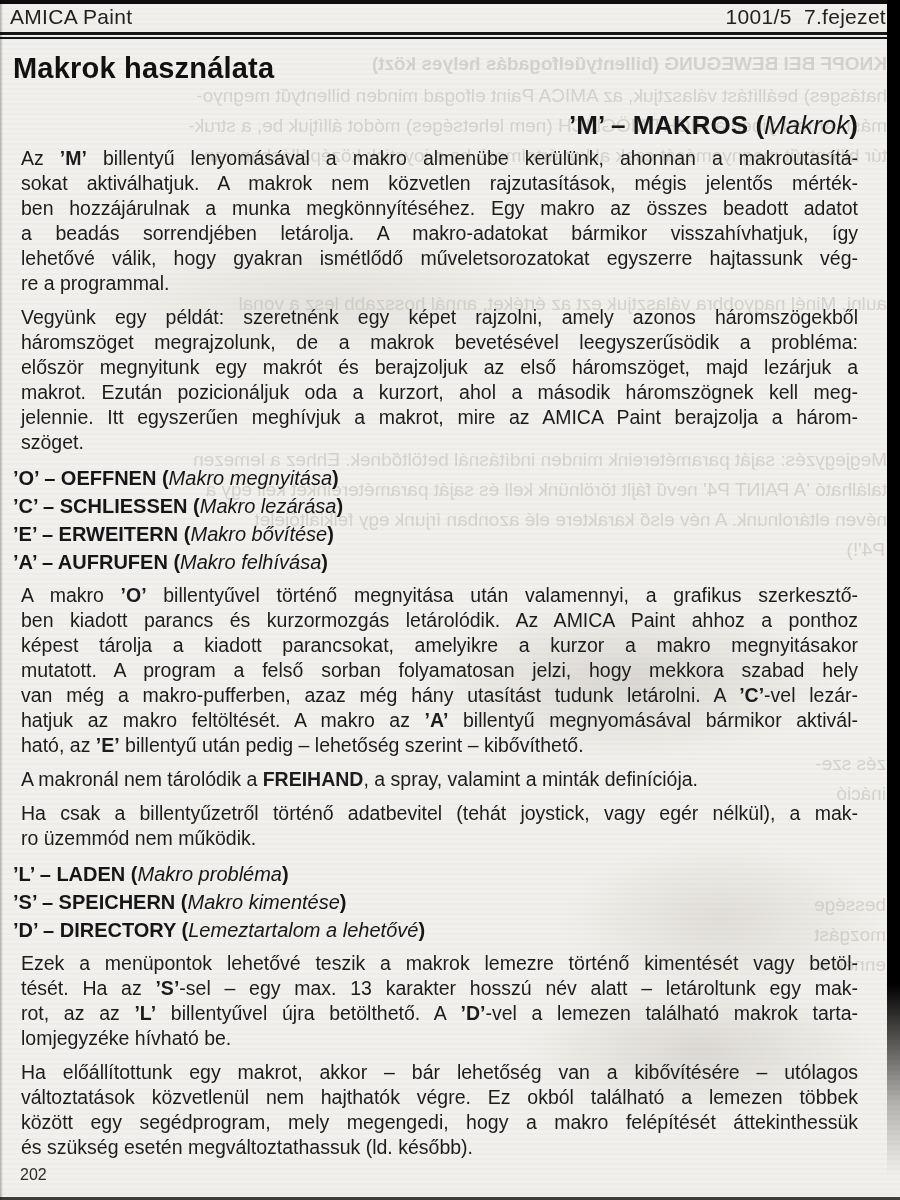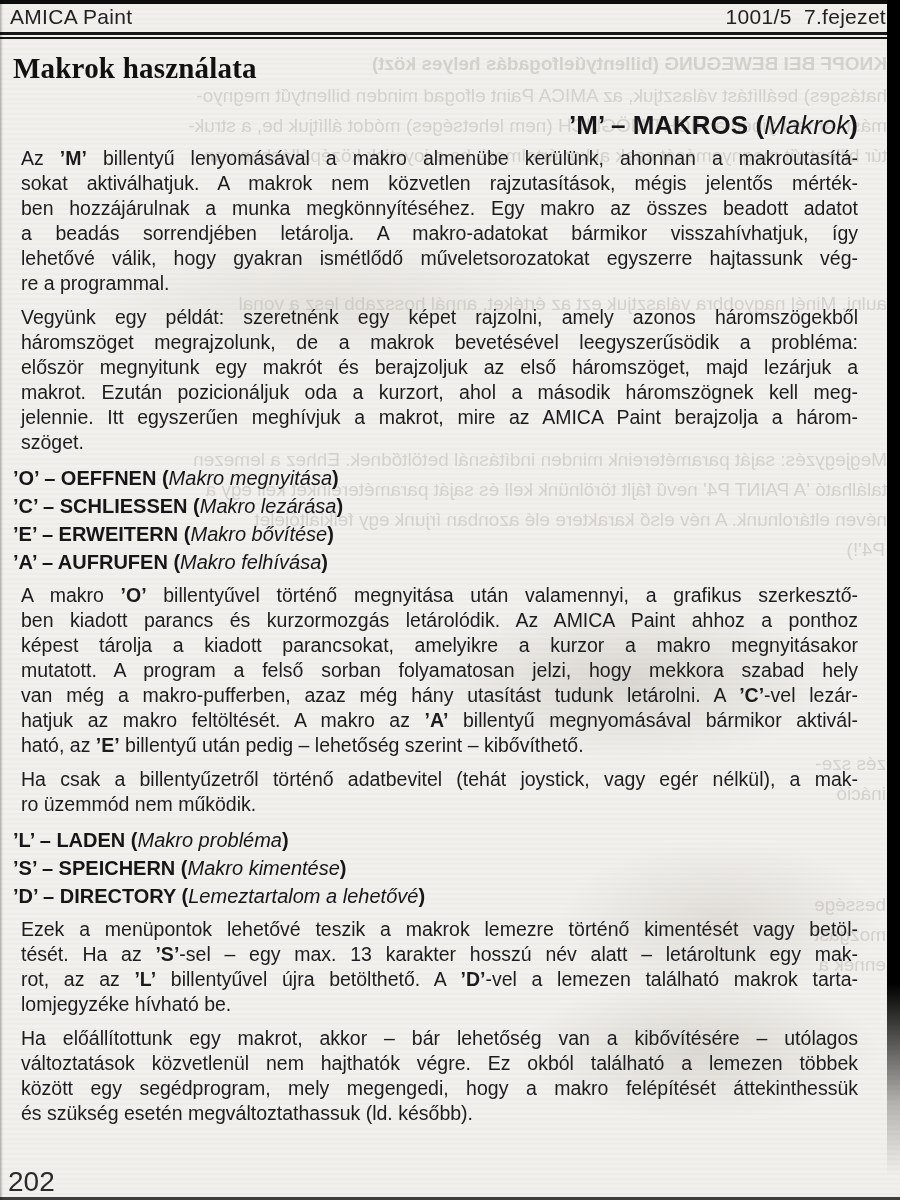--- a/index.html
+++ b/index.html
@@ -17,34 +17,34 @@
   .edge-left{position:absolute;top:0;left:0;width:3px;height:100%;
     background:linear-gradient(to right,rgba(0,0,0,0.28),rgba(0,0,0,0));}
   
   .hdr{position:absolute;top:5px;left:10px;width:876px;display:flex;justify-content:space-between;
     font-size:21px;letter-spacing:0.3px;color:#222;}
   .hdr span{white-space:pre;text-align:right;}
   .hdr-rule{position:absolute;top:32px;left:0;width:887px;height:8px;
     background:linear-gradient(#161616 0 3px, rgba(0,0,0,0) 3px 5px, #161616 5px 7px, rgba(0,0,0,0) 7px);}
   
   .title{position:absolute;top:52px;left:13px;margin:0;
-    font-family:Liberation Serif, serif;font-weight:bold;font-size:29px;color:#111;letter-spacing:0.2px;}
+    font-family:Liberation Sans, sans-serif;font-weight:bold;font-size:29px;color:#111;letter-spacing:0.2px;}
   
   .content{position:absolute;top:112px;left:13px;width:845px;z-index:3;}
   .cmd-heading{font-size:26px;font-weight:bold;margin:0 0 8px 0;line-height:26px;color:#161618;text-align:right;}
   .cmd-heading i, .menu-item i{font-weight:normal;}
   .para{margin:0 0 9px 8px;font-size:19.5px;line-height:25px;}
   .line{text-align:justify;text-align-last:justify;}
   .line.last{text-align-last:left;}
   .menu{margin:6px 0 7px 0;}
   .menu-item{font-size:20px;font-weight:bold;line-height:28px;color:#161618;}
   .menu-item i{font-size:20px;margin-top:12px;}
   b{font-weight:bold;}
   
-  .pagenum{position:absolute;left:8px;top:1166px;font-size:28px;color:#2a2a2c;z-index:3;}
+  .pagenum{position:absolute;left:20px;top:1166px;font-size:16px;color:#2a2a2c;z-index:3;}
   
   .bleed-layer{position:absolute;inset:0;z-index:1;pointer-events:none;}
   .bleed{position:absolute;transform:scaleX(-1);color:#bdbab4;opacity:0.55;
     font-size:19px;line-height:24px;filter:blur(0.5px);white-space:nowrap;overflow:hidden;text-align:left;}
   .bleed.bb{font-weight:bold;}
   .smudge{position:absolute;pointer-events:none;z-index:0;border-radius:50%;}
   .s1{left:420px;top:600px;width:420px;height:160px;background:radial-gradient(closest-side,rgba(160,156,148,0.30),transparent);}
   .s2{left:520px;top:980px;width:360px;height:140px;background:radial-gradient(closest-side,rgba(160,156,148,0.28),transparent);}
   .s3{left:80px;top:240px;width:500px;height:120px;background:radial-gradient(closest-side,rgba(170,166,158,0.18),transparent);}
   .s4{left:560px;top:840px;width:320px;height:160px;background:radial-gradient(closest-side,rgba(160,156,148,0.22),transparent);}
@@ -110,20 +110,23 @@
       <div class="para">
         <div class="line">A makro <b>’O’</b> billentyűvel történő megnyitása után valamennyi, a grafikus szerkesztő-</div>
         <div class="line">ben kiadott parancs és kurzormozgás letárolódik. Az AMICA Paint ahhoz a ponthoz</div>
         <div class="line">képest tárolja a kiadott parancsokat, amelyikre a kurzor a makro megnyitásakor</div>
         <div class="line">mutatott. A program a felső sorban folyamatosan jelzi, hogy mekkora szabad hely</div>
         <div class="line">van még a makro-pufferben, azaz még hány utasítást tudunk letárolni. A <b>’C’</b>-vel lezár-</div>
         <div class="line">hatjuk az makro feltöltését. A makro az <b>’A’</b> billentyű megnyomásával bármikor aktivál-</div>
         <div class="line last">ható, az <b>’E’</b> billentyű után pedig – lehetőség szerint – kibővíthető.</div>
       </div>
       <div class="para">
+        <div class="line last">A makronál nem tárolódik a <b>FREIHAND</b>, a spray, valamint a minták definíciója.</div>
+      </div>
+      <div class="para">
         <div class="line">Ha csak a billentyűzetről történő adatbevitel (tehát joystick, vagy egér nélkül), a mak-</div>
         <div class="line last">ro üzemmód nem működik.</div>
       </div>
       <div class="menu">
         <div class="menu-item"><b>’L’</b> – <b>LADEN</b> (<i>Makro probléma</i>)</div>
         <div class="menu-item"><b>’S’</b> – <b>SPEICHERN</b> (<i>Makro kimentése</i>)</div>
         <div class="menu-item"><b>’D’</b> – <b>DIRECTORY</b> (<i>Lemeztartalom a lehetővé</i>)</div>
       </div>
       <div class="para">
         <div class="line">Ezek a menüpontok lehetővé teszik a makrok lemezre történő kimentését vagy betöl-</div>

